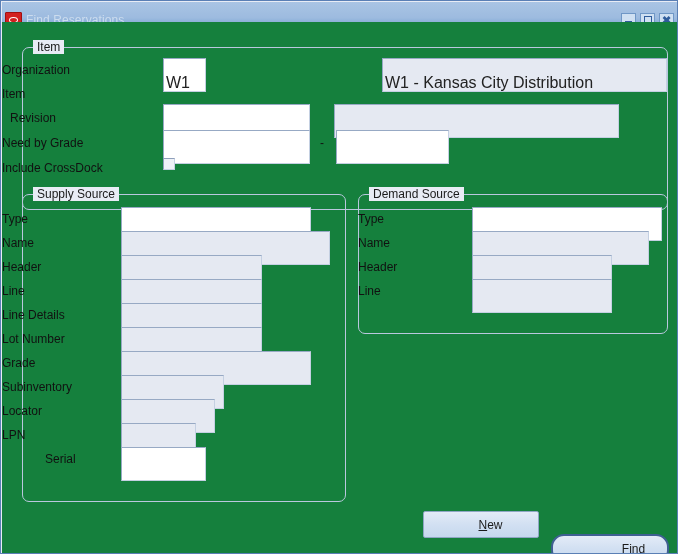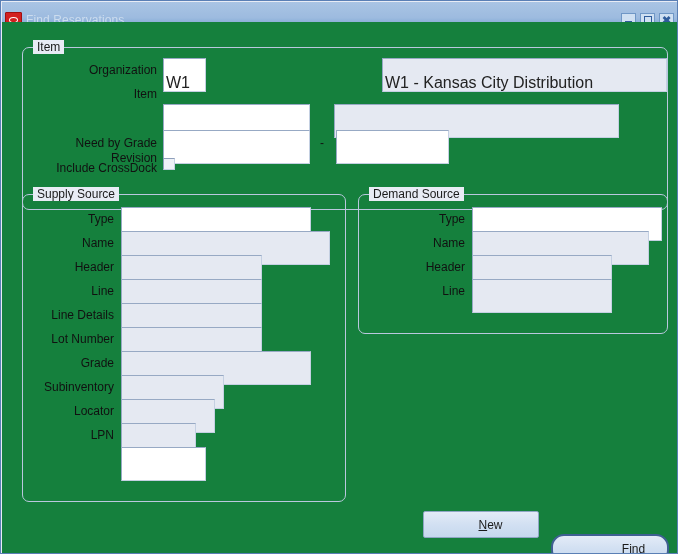--- a/index.html
+++ b/index.html
@@ -123,21 +123,21 @@
     font-size: 12px;
     color: #1a1a1a;
     white-space: nowrap;
   }
 
   
   .lbl {
     position: absolute;
     font-size: 12px;
     color: #111111;
-    text-align: right;
+    text-align: left;
     white-space: nowrap;
     line-height: 14px;
   }
 
   
   .fld {
     position: absolute;
     box-sizing: border-box;
     font-family: "Liberation Sans", sans-serif;
     font-size: 16px;
@@ -238,21 +238,21 @@
   </div>
 
   <div id="canvas">
 
     <div class="group" style="left:20px; top:25px; width:646px; height:163px;">
       <div class="group-title">Item</div>
     </div>
 
     <div class="lbl" style="left:0px; top:41px; width:155px;">Organization</div>
     <div class="lbl" style="left:0px; top:65px; width:155px;">Item</div>
-    <div class="lbl" style="left:0px; top:89px; width:155px;margin-top:40px;">Revision</div>
+    <div class="lbl" style="left:8px; top:89px; width:155px;">Revision</div>
     <div class="lbl" style="left:0px; top:114px; width:155px;">Need by Grade</div>
     <div class="lbl" style="left:0px; top:139px; width:155px;">Include CrossDock</div>
 
     <div class="fld enabled" style="left:161px; top:36px; width:43px; height:21px;">W1</div>
     <div class="fld readonly" style="left:332px; top:36px; width:285px; height:21px;margin-left:48px;">W1 - Kansas City Distribution</div>
 
     <div class="fld enabled" style="left:161px; top:82px; width:147px; height:21px;"></div>
     <div class="fld readonly" style="left:332px; top:82px; width:285px; height:21px;"></div>
 
     <div class="fld enabled" style="left:161px; top:108px; width:147px; height:21px;"></div>

